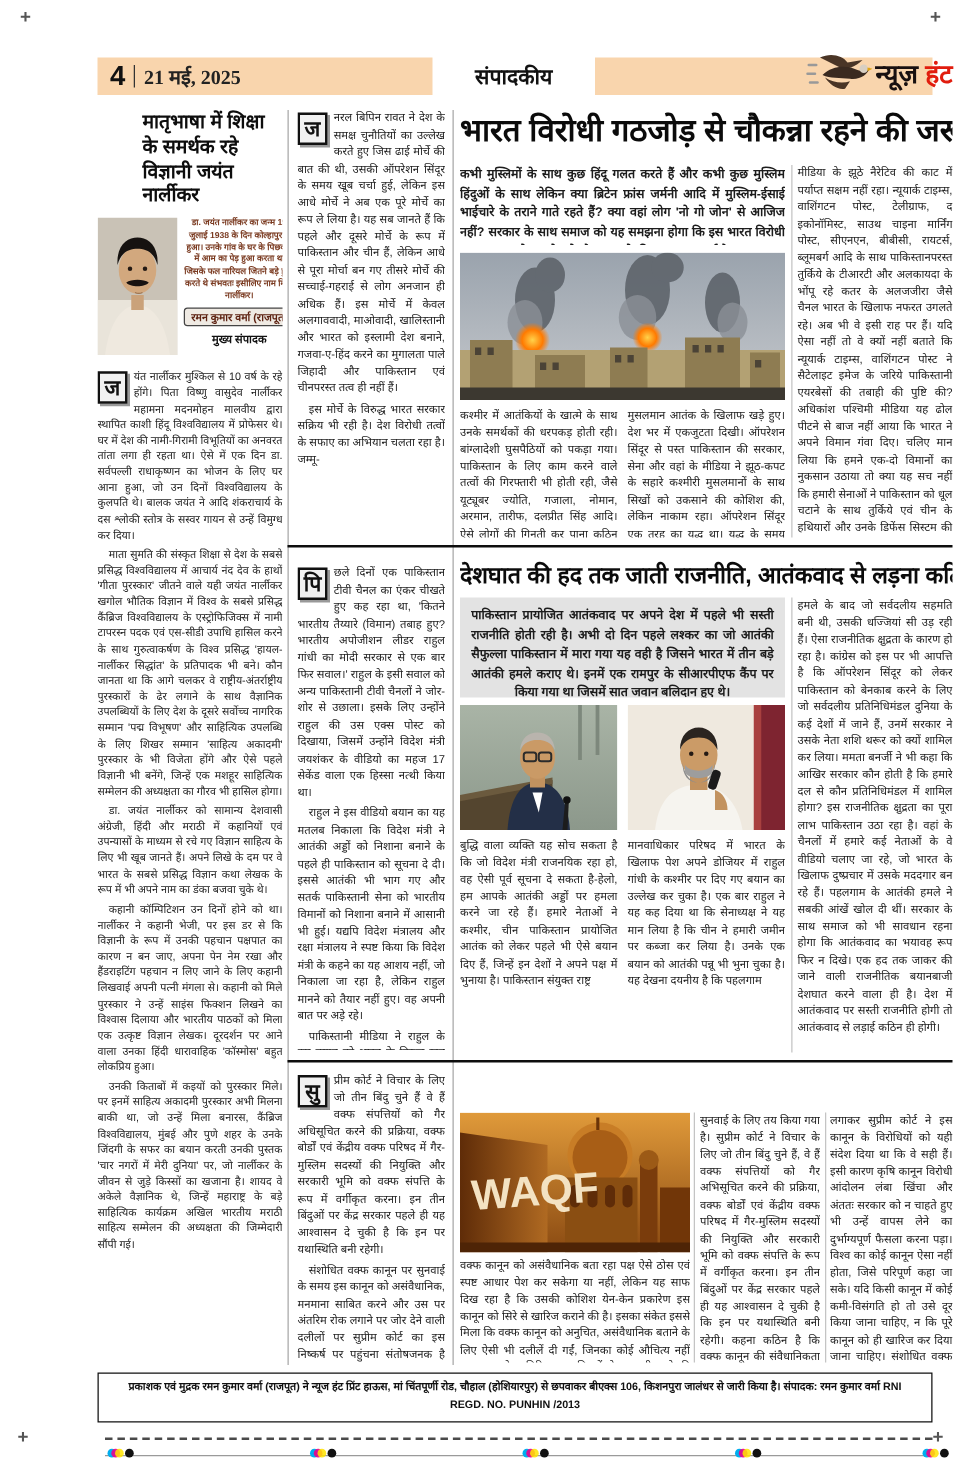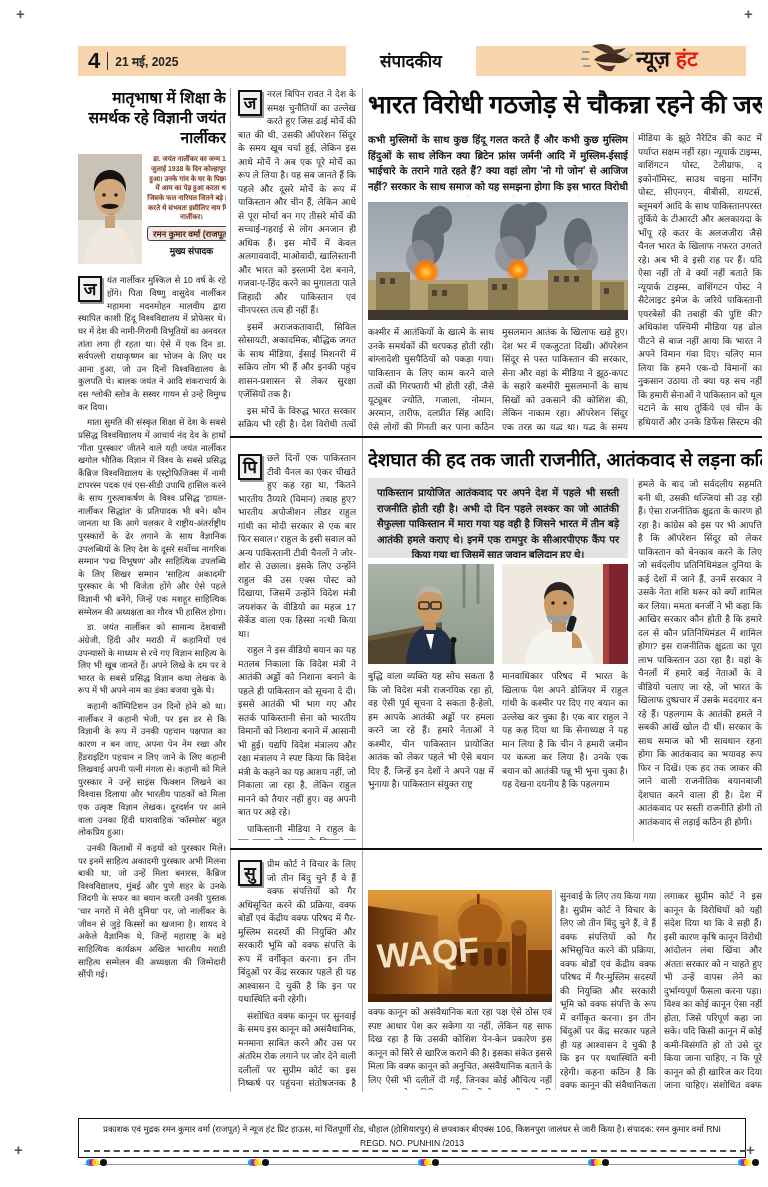--- a/index.html
+++ b/index.html
@@ -11,53 +11,53 @@
   html,body{background:#fff;}
   body{font-family:"Liberation Sans","DejaVu Sans",sans-serif;color:#1a1a1a;}
   .page{position:relative;width:768px;height:1187px;margin:0 auto;background:#fff;overflow:hidden;}
   .abs{position:absolute;}
   .crop{position:absolute;color:#555;font-size:15px;font-weight:bold;line-height:1;}
   
   .hbar{position:absolute;top:46px;height:30px;background:var(--header-bar);}
   .pageno-wrap{display:flex;align-items:center;gap:7px;height:100%;padding-left:10px;}
   .pageno{font-size:22px;font-weight:bold;color:#111;}
   .hdiv{width:1px;height:18px;background:#333;}
-  .hdate{font-size:12px;font-weight:bold;color:#222;}
+  .hdate{font-size:16px;font-weight:bold;color:#222;font-family:Liberation Serif, serif;}
   .section-title{position:absolute;top:49px;left:346px;width:130px;text-align:center;font-size:17px;font-weight:bold;color:#111;}
-  .logo{position:absolute;top:38px;left:580px;width:164px;height:40px;display:flex;align-items:center;gap:2px;}
+  .logo{position:absolute;top:38px;left:598px;width:164px;height:40px;display:flex;align-items:center;justify-content:flex-end;gap:2px;}
   .logo-text{font-size:21px;font-weight:bold;letter-spacing:0;}
   .logo-w1{color:#181010;}
   .logo-w2{color:var(--masthead-red);}
   
   .vrule{position:absolute;width:1px;background:#a8a8a8;}
   .vrule-light{position:absolute;width:1px;background:#c4c4c4;}
   .hrule{position:absolute;height:2px;background:#0d0d0d;}
   
   .body-txt{font-size:9px;line-height:1.5;text-align:justify;color:#222;overflow:hidden;}
   .body-txt p{margin:0 0 3px;text-indent:9px;}
   .body-txt p.first{text-indent:0;}
   .dropcap{float:left;width:24px;height:26px;border:2px solid #111;background:#f1f1f1;box-shadow:2px 2px 0 rgba(0,0,0,.4);font-size:17px;font-weight:bold;text-align:center;line-height:24px;margin:2px 5px 1px 0;color:#111;}
   
   .left-col{position:absolute;left:78px;top:88px;width:148px;height:1004px;overflow:hidden;}
-  .left-headline{font-size:15.5px;font-weight:bold;line-height:1.28;text-align:right;color:#0d0d0d;}
+  .left-headline{font-size:15.5px;font-weight:bold;line-height:1.28;text-align:left;color:#0d0d0d;margin-left:36px;}
   .left-media{display:flex;gap:5px;margin-top:7px;}
   .portrait{flex:0 0 64px;}
   .left-media-right{flex:1;display:flex;flex-direction:column;align-items:center;}
   .photo-caption{font-size:6.9px;line-height:1.4;font-weight:bold;color:#7a3a20;text-align:center;}
   .byline-pill{margin-top:4px;border:1px solid #444;background:#efeae3;border-radius:3px;padding:1px 5px;font-size:8.5px;font-weight:bold;color:#5d2212;white-space:nowrap;}
   .byline-role{margin-top:3px;font-size:9px;font-weight:bold;color:#111;}
   .left-body{margin-top:6px;font-size:8.6px;line-height:1.47;}
   
   .headline-xl{position:absolute;left:368px;width:394px;text-align:center;font-weight:bold;color:#0b0b0b;white-space:nowrap;overflow:hidden;}
   .standfirst{font-size:10px;font-weight:bold;line-height:1.55;text-align:justify;text-align-last:center;color:#1c1c1c;overflow:hidden;}
   .standfirst-box{background:var(--standfirst-box);padding:7px 9px;}
   .photo-frame{position:absolute;overflow:hidden;}
   .photo-frame svg{display:block;}
   
-  .footer-box{position:absolute;left:78px;top:1098px;width:668px;height:40px;border:1px solid #111;padding:3px 12px;text-align:center;font-size:8.6px;font-weight:normal;line-height:1.65;color:#111;overflow:hidden;margin-top:20px;}
+  .footer-box{position:absolute;left:78px;top:1098px;width:668px;height:40px;border:1px solid #111;padding:3px 12px;text-align:center;font-size:8.6px;font-weight:bold;line-height:1.65;color:#111;overflow:hidden;}
   .dashed-line{position:absolute;left:84px;top:1150px;width:662px;border-top:2px dashed #4a4a4a;}
   .reg-line{position:absolute;left:84px;top:1164px;width:662px;height:1px;background:#9a9a9a;}
   .dot-group{position:absolute;top:1159px;width:22px;height:10px;}
   .dot{position:absolute;width:7px;height:7px;border-radius:50%;}
   .dot.c{left:0;background:#00aeef;}
   .dot.m{left:3px;background:#ec008c;opacity:.9;}
   .dot.y{left:6px;background:#ffe400;opacity:.85;}
   .dot.k{left:14px;background:#111;}
 </style>
 </head>
@@ -132,21 +132,20 @@
       <p>माता सुमति की संस्कृत शिक्षा से देश के सबसे प्रसिद्ध विश्वविद्यालय में आचार्य नंद देव के हाथों 'गीता पुरस्कार' जीतने वाले यही जयंत नार्लीकर खगोल भौतिक विज्ञान में विश्व के सबसे प्रसिद्ध कैंब्रिज विश्वविद्यालय के एस्ट्रोफिजिक्स में नामी टापरस्न पदक एवं एस-सीडी उपाधि हासिल करने के साथ गुरुत्वाकर्षण के विश्व प्रसिद्ध 'हायल-नार्लीकर सिद्धांत' के प्रतिपादक भी बने। कौन जानता था कि आगे चलकर वे राष्ट्रीय-अंतर्राष्ट्रीय पुरस्कारों के ढेर लगाने के साथ वैज्ञानिक उपलब्धियों के लिए देश के दूसरे सर्वोच्च नागरिक सम्मान 'पद्म विभूषण' और साहित्यिक उपलब्धि के लिए शिखर सम्मान 'साहित्य अकादमी' पुरस्कार के भी विजेता होंगे और ऐसे पहले विज्ञानी भी बनेंगे, जिन्हें एक मशहूर साहित्यिक सम्मेलन की अध्यक्षता का गौरव भी हासिल होगा।</p>
       <p>डा. जयंत नार्लीकर को सामान्य देशवासी अंग्रेजी, हिंदी और मराठी में कहानियों एवं उपन्यासों के माध्यम से रचे गए विज्ञान साहित्य के लिए भी खूब जानते हैं। अपने लिखे के दम पर वे भारत के सबसे प्रसिद्ध विज्ञान कथा लेखक के रूप में भी अपने नाम का डंका बजवा चुके थे।</p>
       <p>कहानी कॉम्पिटिशन उन दिनों होने को था। नार्लीकर ने कहानी भेजी, पर इस डर से कि विज्ञानी के रूप में उनकी पहचान पक्षपात का कारण न बन जाए, अपना पेन नेम रखा और हैंडराइटिंग पहचान न लिए जाने के लिए कहानी लिखवाई अपनी पत्नी मंगला से। कहानी को मिले पुरस्कार ने उन्हें साइंस फिक्शन लिखने का विश्वास दिलाया और भारतीय पाठकों को मिला एक उत्कृष्ट विज्ञान लेखक। दूरदर्शन पर आने वाला उनका हिंदी धारावाहिक 'कॉस्मोस' बहुत लोकप्रिय हुआ।</p>
       <p>उनकी किताबों में कइयों को पुरस्कार मिले। पर इनमें साहित्य अकादमी पुरस्कार अभी मिलना बाकी था, जो उन्हें मिला बनारस, कैंब्रिज विश्वविद्यालय, मुंबई और पुणे शहर के उनके जिंदगी के सफर का बयान करती उनकी पुस्तक 'चार नगरों में मेरी दुनिया' पर, जो नार्लीकर के जीवन से जुड़े किस्सों का खजाना है। शायद वे अकेले वैज्ञानिक थे, जिन्हें महाराष्ट्र के बड़े साहित्यिक कार्यक्रम अखिल भारतीय मराठी साहित्य सम्मेलन की अध्यक्षता की जिम्मेदारी सौंपी गई।</p>
     </div>
   </div>
 
   <div class="abs body-txt" style="left:238px;top:88px;width:118px;height:344px;">
     <span class="dropcap">ज</span>
     <p class="first">नरल बिपिन रावत ने देश के समक्ष चुनौतियों का उल्लेख करते हुए जिस ढाई मोर्चे की बात की थी, उसकी ऑपरेशन सिंदूर के समय खूब चर्चा हुई, लेकिन इस आधे मोर्चे ने अब एक पूरे मोर्चे का रूप ले लिया है। यह सब जानते हैं कि पहले और दूसरे मोर्चे के रूप में पाकिस्तान और चीन हैं, लेकिन आधे से पूरा मोर्चा बन गए तीसरे मोर्चे की सच्चाई-गहराई से लोग अनजान ही अधिक हैं। इस मोर्चे में केवल अलगाववादी, माओवादी, खालिस्तानी और भारत को इस्लामी देश बनाने, गजवा-ए-हिंद करने का मुगालता पाले जिहादी और पाकिस्तान एवं चीनपरस्त तत्व ही नहीं हैं।</p>
-    <p>इसमें अराजकतावादी, सिविल सोसायटी, अकादमिक, बौद्धिक जगत के साथ मीडिया, ईसाई मिशनरी में सक्रिय लोग भी हैं और इनकी पहुंच शासन-प्रशासन से लेकर सुरक्षा एजेंसियों तक है।</p>
     <p>इस मोर्चे के विरुद्ध भारत सरकार सक्रिय भी रही है। देश विरोधी तत्वों के सफाए का अभियान चलता रहा है। जम्मू-</p>
   </div>
 
   <div class="abs body-txt" style="left:238px;top:446px;width:118px;height:394px;padding-top:6px;">
     <span class="dropcap">पि</span>
     <p class="first">छले दिनों एक पाकिस्तान टीवी चैनल का एंकर चीखते हुए कह रहा था, 'कितने भारतीय तैय्यारे (विमान) तबाह हुए? भारतीय अपोजीशन लीडर राहुल गांधी का मोदी सरकार से एक बार फिर सवाल।' राहुल के इसी सवाल को अन्य पाकिस्तानी टीवी चैनलों ने जोर-शोर से उछाला। इसके लिए उन्होंने राहुल की उस एक्स पोस्ट को दिखाया, जिसमें उन्होंने विदेश मंत्री जयशंकर के वीडियो का महज 17 सेकेंड वाला एक हिस्सा नत्थी किया था।</p>
     <p>राहुल ने इस वीडियो बयान का यह मतलब निकाला कि विदेश मंत्री ने आतंकी अड्डों को निशाना बनाने के पहले ही पाकिस्तान को सूचना दे दी। इससे आतंकी भी भाग गए और सतर्क पाकिस्तानी सेना को भारतीय विमानों को निशाना बनाने में आसानी भी हुई। यद्यपि विदेश मंत्रालय और रक्षा मंत्रालय ने स्पष्ट किया कि विदेश मंत्री के कहने का यह आशय नहीं, जो निकाला जा रहा है, लेकिन राहुल मानने को तैयार नहीं हुए। वह अपनी बात पर अड़े रहे।</p>
     <p>पाकिस्तानी मीडिया ने राहुल के इस बयान को भारत के विरुद्ध खूब भुनाया।</p>
   </div>
 

